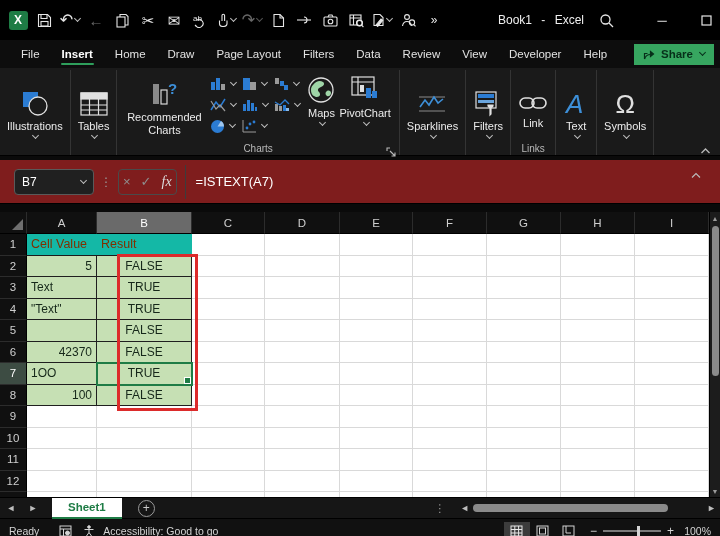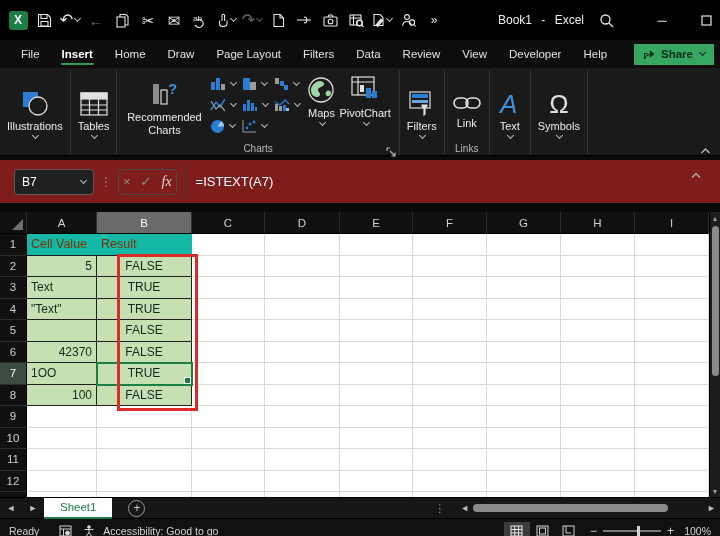--- a/index.html
+++ b/index.html
@@ -82,22 +82,22 @@
   .active-cell::after{content:"";position:absolute;right:0;bottom:0;width:5px;height:5px;background:#1E7C45;border:1px solid #fff;}
   .redbox{position:absolute;left:117px;top:42px;width:81px;height:157px;border:3px solid #dc2b2b;pointer-events:none;}
   .vscroll{width:11px;background:#1c1c1c;display:flex;flex-direction:column;align-items:center;border-left:1px solid #000;}
   .varrow{height:12px;color:#9a9a9a;font-size:7px;display:flex;align-items:center;justify-content:center;width:100%;}
   .vthumb{width:7px;background:#8a8a8a;border-radius:4px;height:150px;margin:2px 0;}
   .vspacer{flex:1;}
 
   
   .sheetbar{height:21px;background:#161616;display:flex;align-items:center;color:#c9c9c9;border-top:1px solid #000;}
   .nav-ar{width:22px;text-align:center;font-size:9px;color:#bdbdbd;}
-  .sheet-tab{height:21px;background:#fff;color:#1E7C45;font-weight:normal;font-size:11.5px;display:flex;align-items:center;
-    padding:0 16px;border-bottom:2px solid #1E7C45;margin-left:0;}
+  .sheet-tab{height:21px;background:#fff;color:#1E7C45;font-weight:bold;font-size:11.5px;display:flex;align-items:center;
+    padding:0 16px;border-bottom:2px solid #1E7C45;margin-left:8px;}
   .addsheet{width:17px;height:17px;border:1px solid #9a9a9a;border-radius:50%;display:flex;align-items:center;
     justify-content:center;font-size:12px;color:#c9c9c9;margin-left:16px;line-height:1;}
   .sb-dots{margin-left:auto;color:#9a9a9a;font-size:11px;letter-spacing:1px;}
   .hscroll{display:flex;align-items:center;gap:4px;margin:0 4px 0 14px;}
   .h-ar{color:#bdbdbd;font-size:9px;}
   .htrack{width:230px;height:10px;display:flex;align-items:center;}
   .hthumb{width:195px;height:8px;background:#8a8a8a;border-radius:4px;}
 
   
   .statusbar{height:24px;background:#111;display:flex;align-items:center;color:#d4d4d4;font-size:10.5px;border-top:1px solid #000;}
@@ -393,20 +393,32 @@
         <span class="chv"></span>
       </div>
       <span class="glabel">Charts</span>
       <span class="launcher">
         <svg width="10" height="10" viewBox="0 0 10 10" fill="none" stroke="#b9b9b9" stroke-width="1.1">
             <path d="M1 4V1h3M4 4l5 5M9 5.5V9H5.5"></path>
           </svg>
       </span>
     </div>
 
+    <div class="rgroup nolabelpad">
+      <div class="bigbtn">
+        <span class="ic">
+          <svg width="30" height="26" viewBox="0 0 30 26" fill="none">
+              <path d="M2 6h26M2 20h26" stroke="#8a8a8a" stroke-width="1"></path>
+              <path d="M3 16l5-7 4 5 5-8 4 6 5-4" stroke="#3d8fd8" stroke-width="1.6"></path>
+            </svg>
+        </span>
+        <span>Sparklines</span>
+        <span class="chv"></span>
+      </div>
+    </div>
 
     <div class="rgroup nolabelpad">
       <div class="bigbtn">
         <span class="ic">
           <svg width="28" height="26" viewBox="0 0 28 26" fill="none" stroke="#e0e0e0" stroke-width="1.2">
               <rect x="2" y="1" width="20" height="16"></rect>
               <rect x="4" y="3" width="16" height="4" fill="#2b7cd3" stroke="none"></rect>
               <rect x="4" y="9" width="16" height="3" fill="#6aa5dd" stroke="none"></rect>
               <path d="M14 14l5 0 0 1-2 2v6l-1 1v-7l-2-2z" fill="#e0e0e0"></path>
             </svg>

